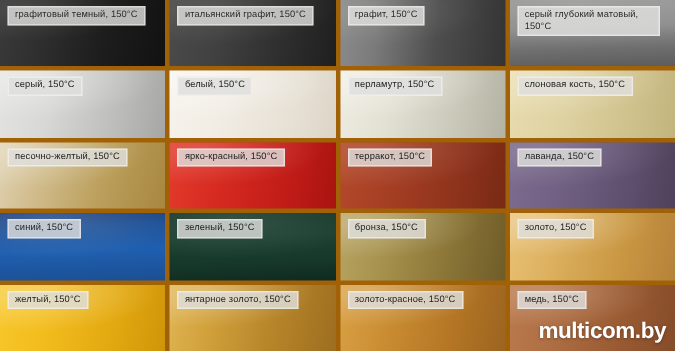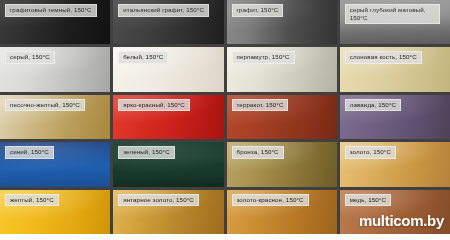--- a/index.html
+++ b/index.html
@@ -6,21 +6,21 @@
   body{
     width:450px;height:234px;overflow:hidden;
     font-family:"Liberation Sans","DejaVu Sans",sans-serif;
   }
   #grid{
     width:450px;height:234px;
     display:grid;
     grid-template-columns:repeat(4,1fr);
     grid-template-rows:repeat(5,1fr);
     gap:3px;
-    background:#404040;
+    background:#a16207;
     box-sizing:border-box;
   }
   .swatch{
     position:relative;
     overflow:hidden;
     box-sizing:border-box;
   }
   .sheen{
     position:absolute;inset:0;
     pointer-events:none;

